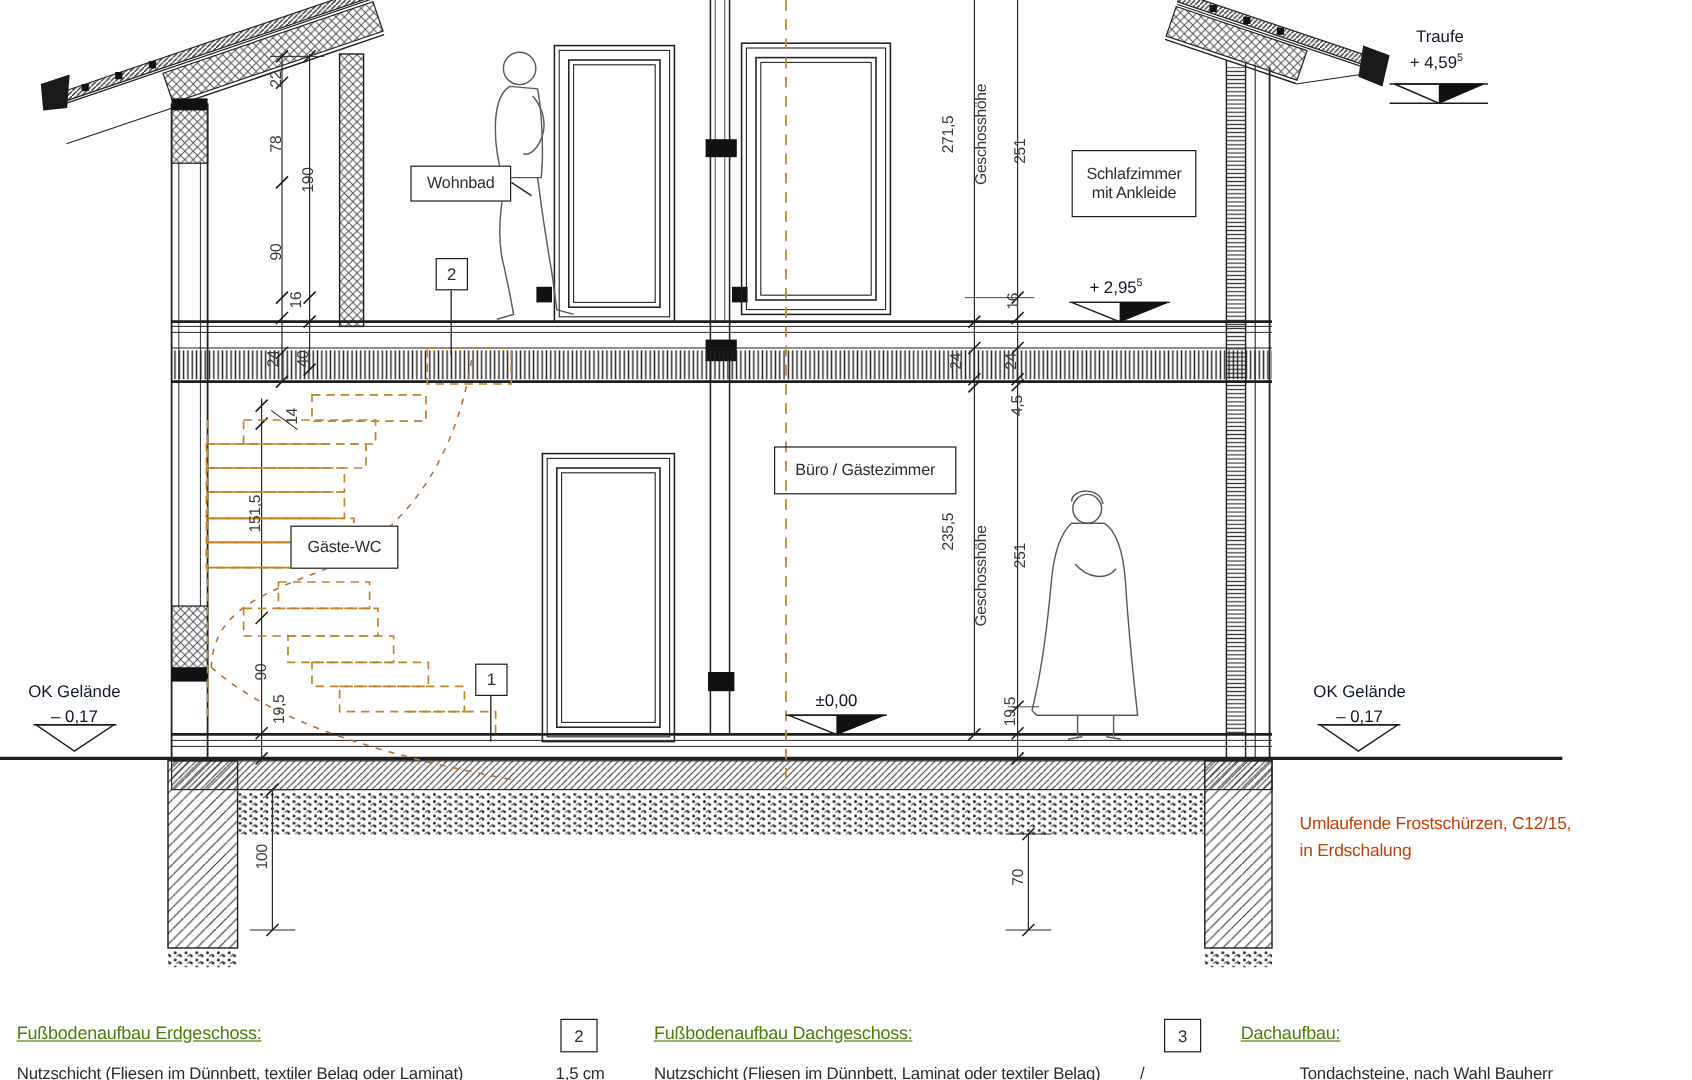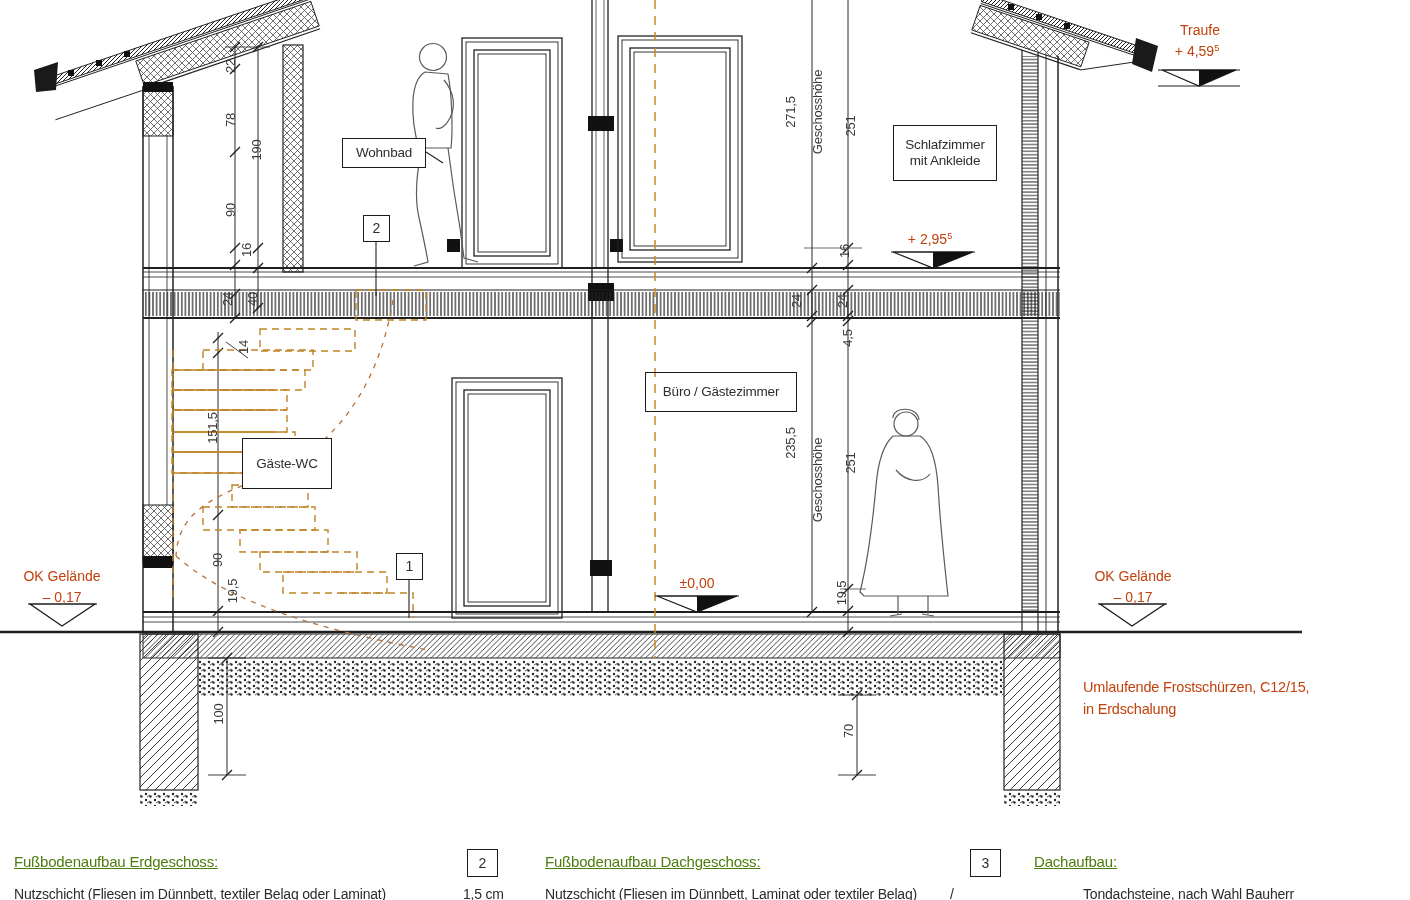--- a/index.html
+++ b/index.html
@@ -3,21 +3,21 @@
 <meta charset="utf-8">
 <style>
   html,body{margin:0;padding:0;background:#fff}
   .stage{position:relative;width:1410px;height:900px;background:#ffffff;overflow:hidden;
          font-family:"Liberation Sans",sans-serif}
   .stage svg{position:absolute;left:0;top:0}
   .t{position:absolute;color:#3a3a3a;white-space:nowrap;line-height:1.15}
   .c{transform:translate(-50%,-50%)}
   .v{transform:translate(-50%,-50%) rotate(-90deg)}
   .dim{font-size:13px;letter-spacing:-0.2px}
-  .lvl{font-size:14px;color:#c2410c}
+  .lvl{font-size:14px;color:#0f172a}
   .rbox{border:1.8px solid #1c1c1c;background:#fff;display:flex;align-items:center;justify-content:center;
         flex-direction:column;text-align:center;font-size:13.5px;color:#2e2e2e;box-sizing:border-box;
         letter-spacing:-0.2px}
   .rbox.clear{background:transparent}
   .callout{width:27px;height:27px;border:1.7px solid #1c1c1c;background:#fff;display:flex;align-items:center;
         justify-content:center;font-size:14px;color:#2e2e2e;box-sizing:border-box}
   .leg-title{font-size:15px;color:#4d7c0f;text-decoration:underline;letter-spacing:-0.2px}
   .leg-item{font-size:14px;color:#2b2b2b;letter-spacing:-0.2px}
   .note{font-size:14.5px;color:#c2410c;letter-spacing:-0.2px}
   sup{font-size:9px}
@@ -289,21 +289,21 @@
 <div class="t c lvl" style="left:62px;top:597px">– 0,17</div>
 <div class="t c lvl" style="left:1133px;top:576px">OK Gelände</div>
 <div class="t c lvl" style="left:1133px;top:597px">– 0,17</div>
 
 <div class="t rbox" style="left:342px;top:138px;width:84px;height:30px">Wohnbad</div>
 <div class="t rbox" style="left:893px;top:125px;width:104px;height:56px">
   <span>Schlafzimmer</span>
   <span>mit Ankleide</span>
 </div>
 <div class="t rbox clear" style="left:645px;top:372px;width:152px;height:40px">Büro / Gästezimmer</div>
-<div class="t rbox" style="left:242px;top:438px;width:90px;height:51px">Gäste-WC</div>
+<div class="t rbox" style="left:242px;top:438px;width:90px;height:36px">Gäste-WC</div>
 
 <div class="t callout" style="left:363px;top:215px">2</div>
 <div class="t callout" style="left:396px;top:553px">1</div>
 
 <div class="t v dim" style="left:231px;top:66px">22</div>
 <div class="t v dim" style="left:231px;top:120px">78</div>
 <div class="t v dim" style="left:257px;top:150px">190</div>
 <div class="t v dim" style="left:231px;top:210px">90</div>
 <div class="t v dim" style="left:247px;top:250px">16</div>
 <div class="t v dim" style="left:228px;top:299px">24</div>

